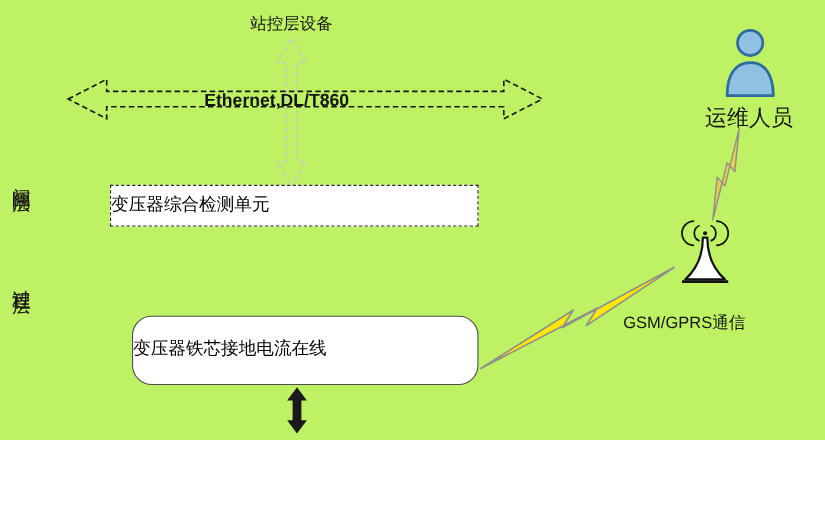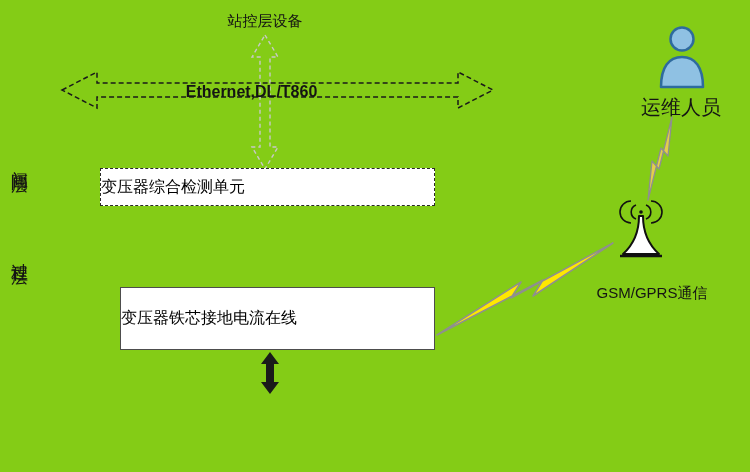--- a/index.html
+++ b/index.html
@@ -1,18 +1,18 @@
 <!DOCTYPE html>
 <html><head>
 <meta charset="utf-8">
 <style>
   * { margin:0; padding:0; box-sizing:border-box; }
   html,body { background:#ffffff; }
   body { font-family:"Liberation Sans", sans-serif; color:#111; }
-  .canvas { position:relative; width:750px; height:472px; background:#84cc16; overflow:hidden; }
+  .canvas { position:relative; width:750px; height:400px; background:#bef264; overflow:hidden; }
   .abs { position:absolute; }
   .txt { position:absolute; text-align:center; color:#141414; white-space:nowrap; }
   .box { position:absolute; background:#fff; display:flex; flex-direction:column;
          align-items:flex-start; justify-content:center; text-align:center;
          font-size:16px; line-height:1.55; color:#000; }
   .box.dashed { border:1.6px dashed #2a2a2a; }
   .box.solid  { border:1.5px solid #4d4d4d; }
   .vertical { writing-mode:vertical-rl; text-orientation:upright; letter-spacing:3px; }
 </style>
 </head>
@@ -32,21 +32,21 @@
   <div class="txt" style="left:164px; top:83px; width:175px; font-size:16px; font-weight:bold;">Ethernet,DL/T860</div>
 
   <div class="txt vertical" style="left:8px; top:158px; font-size:17px;">间隔层</div>
   <div class="txt vertical" style="left:8px; top:250px; font-size:17px;">过程层</div>
 
   <div class="box dashed" style="left:100px; top:168px; width:335px; height:38px;">
     <span>变压器综合检测单元</span>
   </div>
 
 
-  <div class="box solid" style="left:120px; top:287px; width:315px; height:63px;">
+  <div class="box solid" style="left:120px; top:287px; width:315px; height:63px;border-radius:18px;">
     <span>变压器铁芯接地电流在线</span>
   </div>
 
   <svg class="abs" style="left:255px; top:351px;" width="30" height="44" viewBox="0 0 30 44">
     <polygon points="15,1 24,13 19,13 19,31 24,31 15,43 6,31 11,31 11,13 6,13" fill="#1a1a1a"></polygon>
   </svg>
 
 
   <svg class="abs" style="left:430px; top:235px;" width="195" height="105" viewBox="0 0 195 105">
     <polygon points="7,100 91,47 81,63 183,8 103,61 113,45" stroke-width="1.5" stroke-linejoin="round" fill="#ffe800" stroke="#8f8f8f"></polygon>
@@ -58,21 +58,21 @@
 
   <svg class="abs" style="left:608px; top:192px;" width="70" height="85" viewBox="0 0 70 85">
     <circle cx="33" cy="20" r="1.8" fill="#111"></circle>
     <path d="M28,13 A7.5,7.5 0 0 0 28,27" fill="none" stroke="#111" stroke-width="1.6"></path>
     <path d="M23,9 A11,11 0 0 0 23,31" fill="none" stroke="#111" stroke-width="1.6"></path>
     <path d="M38,13 A7.5,7.5 0 0 1 38,27" fill="none" stroke="#111" stroke-width="1.6"></path>
     <path d="M43,9 A11,11 0 0 1 43,31" fill="none" stroke="#111" stroke-width="1.6"></path>
     <path d="M31,24 C31,40 25,53 15,62 L51,62 C41,53 35,40 35,24 Z" fill="#fff" stroke="#111" stroke-width="2" stroke-linejoin="round"></path>
     <path d="M12,64 L54,64" stroke="#111" stroke-width="2.5"></path>
   </svg>
-  <div class="txt" style="left:572px; top:284px; width:160px; font-size:15px;">GSM/GPRS通信</div>
+  <div class="txt" style="left:542px; top:284px; width:160px; font-size:15px;">GSM/GPRS通信</div>
 
   <svg class="abs" style="left:656px; top:24px;" width="52" height="66" viewBox="0 0 52 66">
     <path d="M5,63 C5,43 13,33 26,33 C39,33 47,43 47,63 Z" stroke-width="2.5" stroke-linejoin="round" fill="#8fc1e3" stroke="#2e6b9e"></path>
     <circle cx="26" cy="15" r="11.5" stroke-width="2.5" fill="#8fc1e3" stroke="#2e6b9e"></circle>
   </svg>
   <div class="txt" style="left:636px; top:94px; width:90px; font-size:20px;text-align:center;">运维人员</div>
 
 </div>
 
 </body></html>

